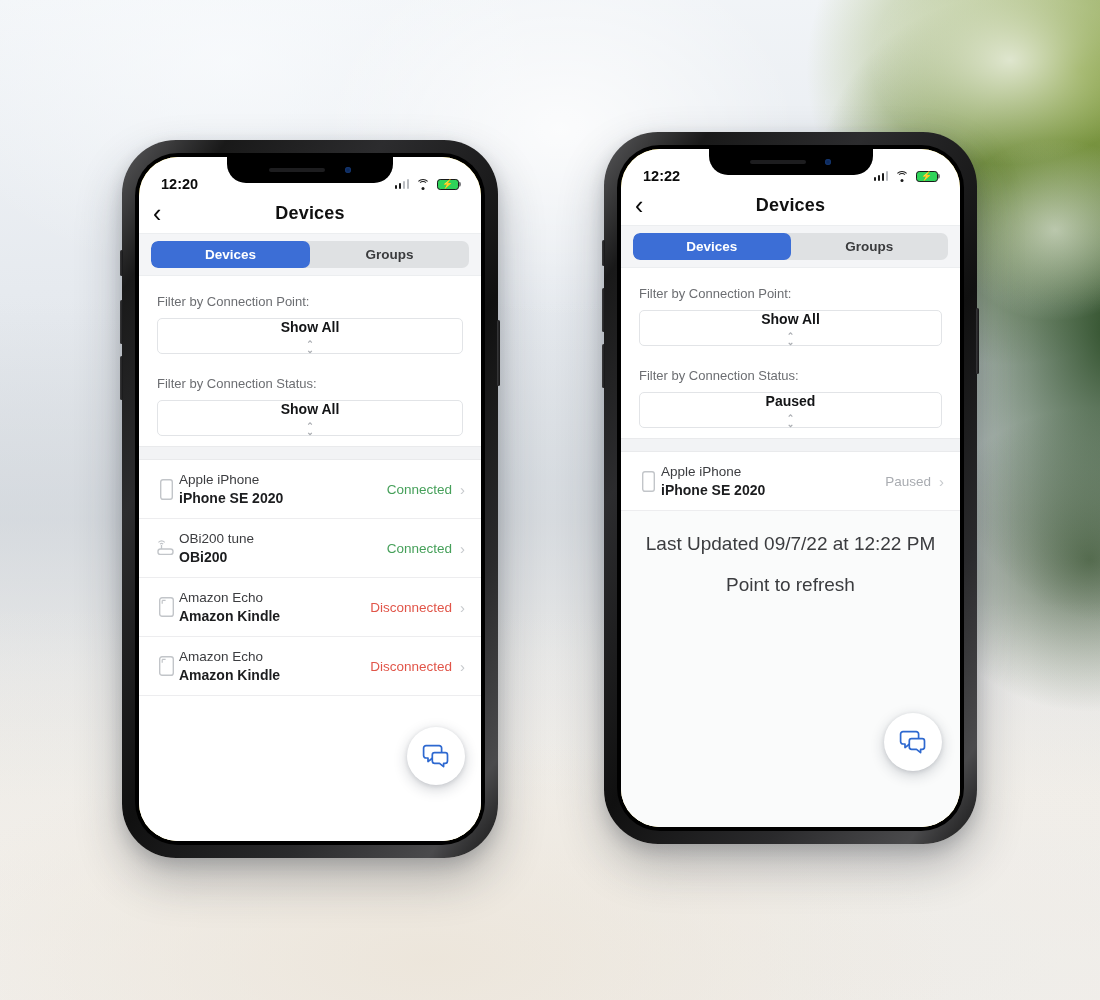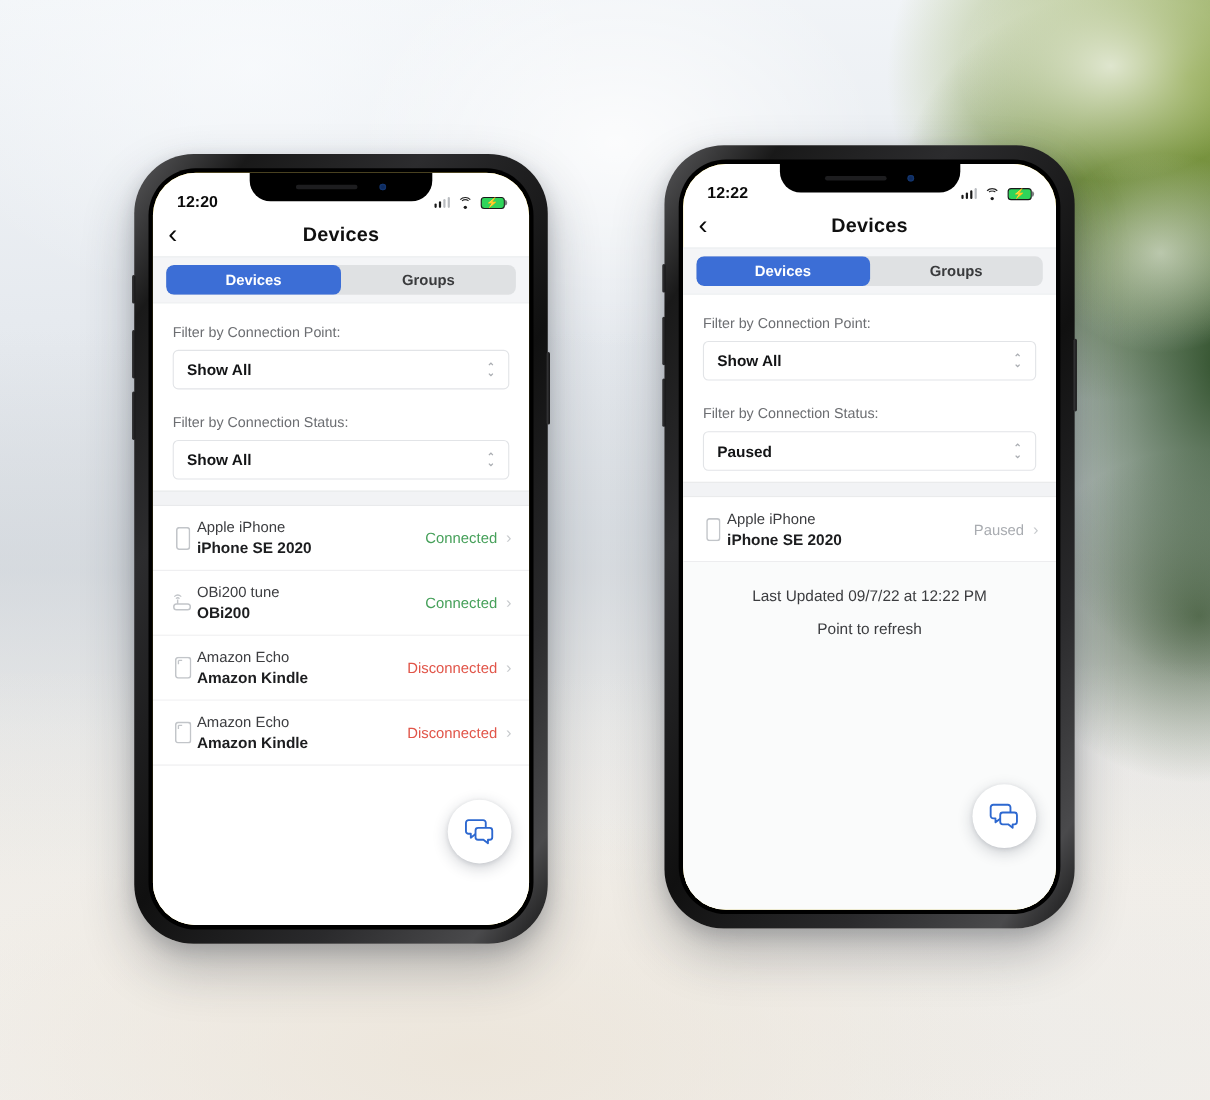--- a/index.html
+++ b/index.html
@@ -237,34 +237,34 @@
   #phone-left  .navbar { height: 40px; }
   #phone-right .navbar { height: 40px; }
   .nav-back { font-size: 25px; }
   .nav-title { font-size: 18px; }
 
   .segwrap { padding: 7px 12px; }
   .seg { height: 27px; font-size: 13.5px; }
 
   .filters { padding: 18px 18px 10px; }
   .flabel { font-size: 13px; margin-bottom: 9px; }
-  .select { height: 36px; padding: 0 12px; font-size: 14px; }
+  .select { height: 36px; padding: 0 12px; font-size: 14px; flex-direction: column; }
   .select + .flabel { margin-top: 22px; }
   .stepper span { font-size: 9px; }
 
   .listsep { height: 14px; }
 
   .devrow { padding: 12px 16px 12px 14px; }
   .devicon { width: 26px; }
   .devname  { font-size: 13.5px; margin-bottom: 3px; }
   .devmodel { font-size: 14px; }
   .devstatus { font-size: 13.5px; }
   .chev { font-size: 15px; }
 
-  .footer-note { padding: 22px 12px; font-size: 14px; }
+  .footer-note { padding: 22px 12px; font-size: 19px; }
 
   #phone-left  .fab { right: 16px; bottom: 56px; width: 58px; height: 58px; }
   #phone-right .fab { right: 18px; bottom: 56px; width: 58px; height: 58px; }
 </style>
 </head>
 <body>
 
 <div id="stage">
 
   <div class="bg-layer bg-base"></div>

